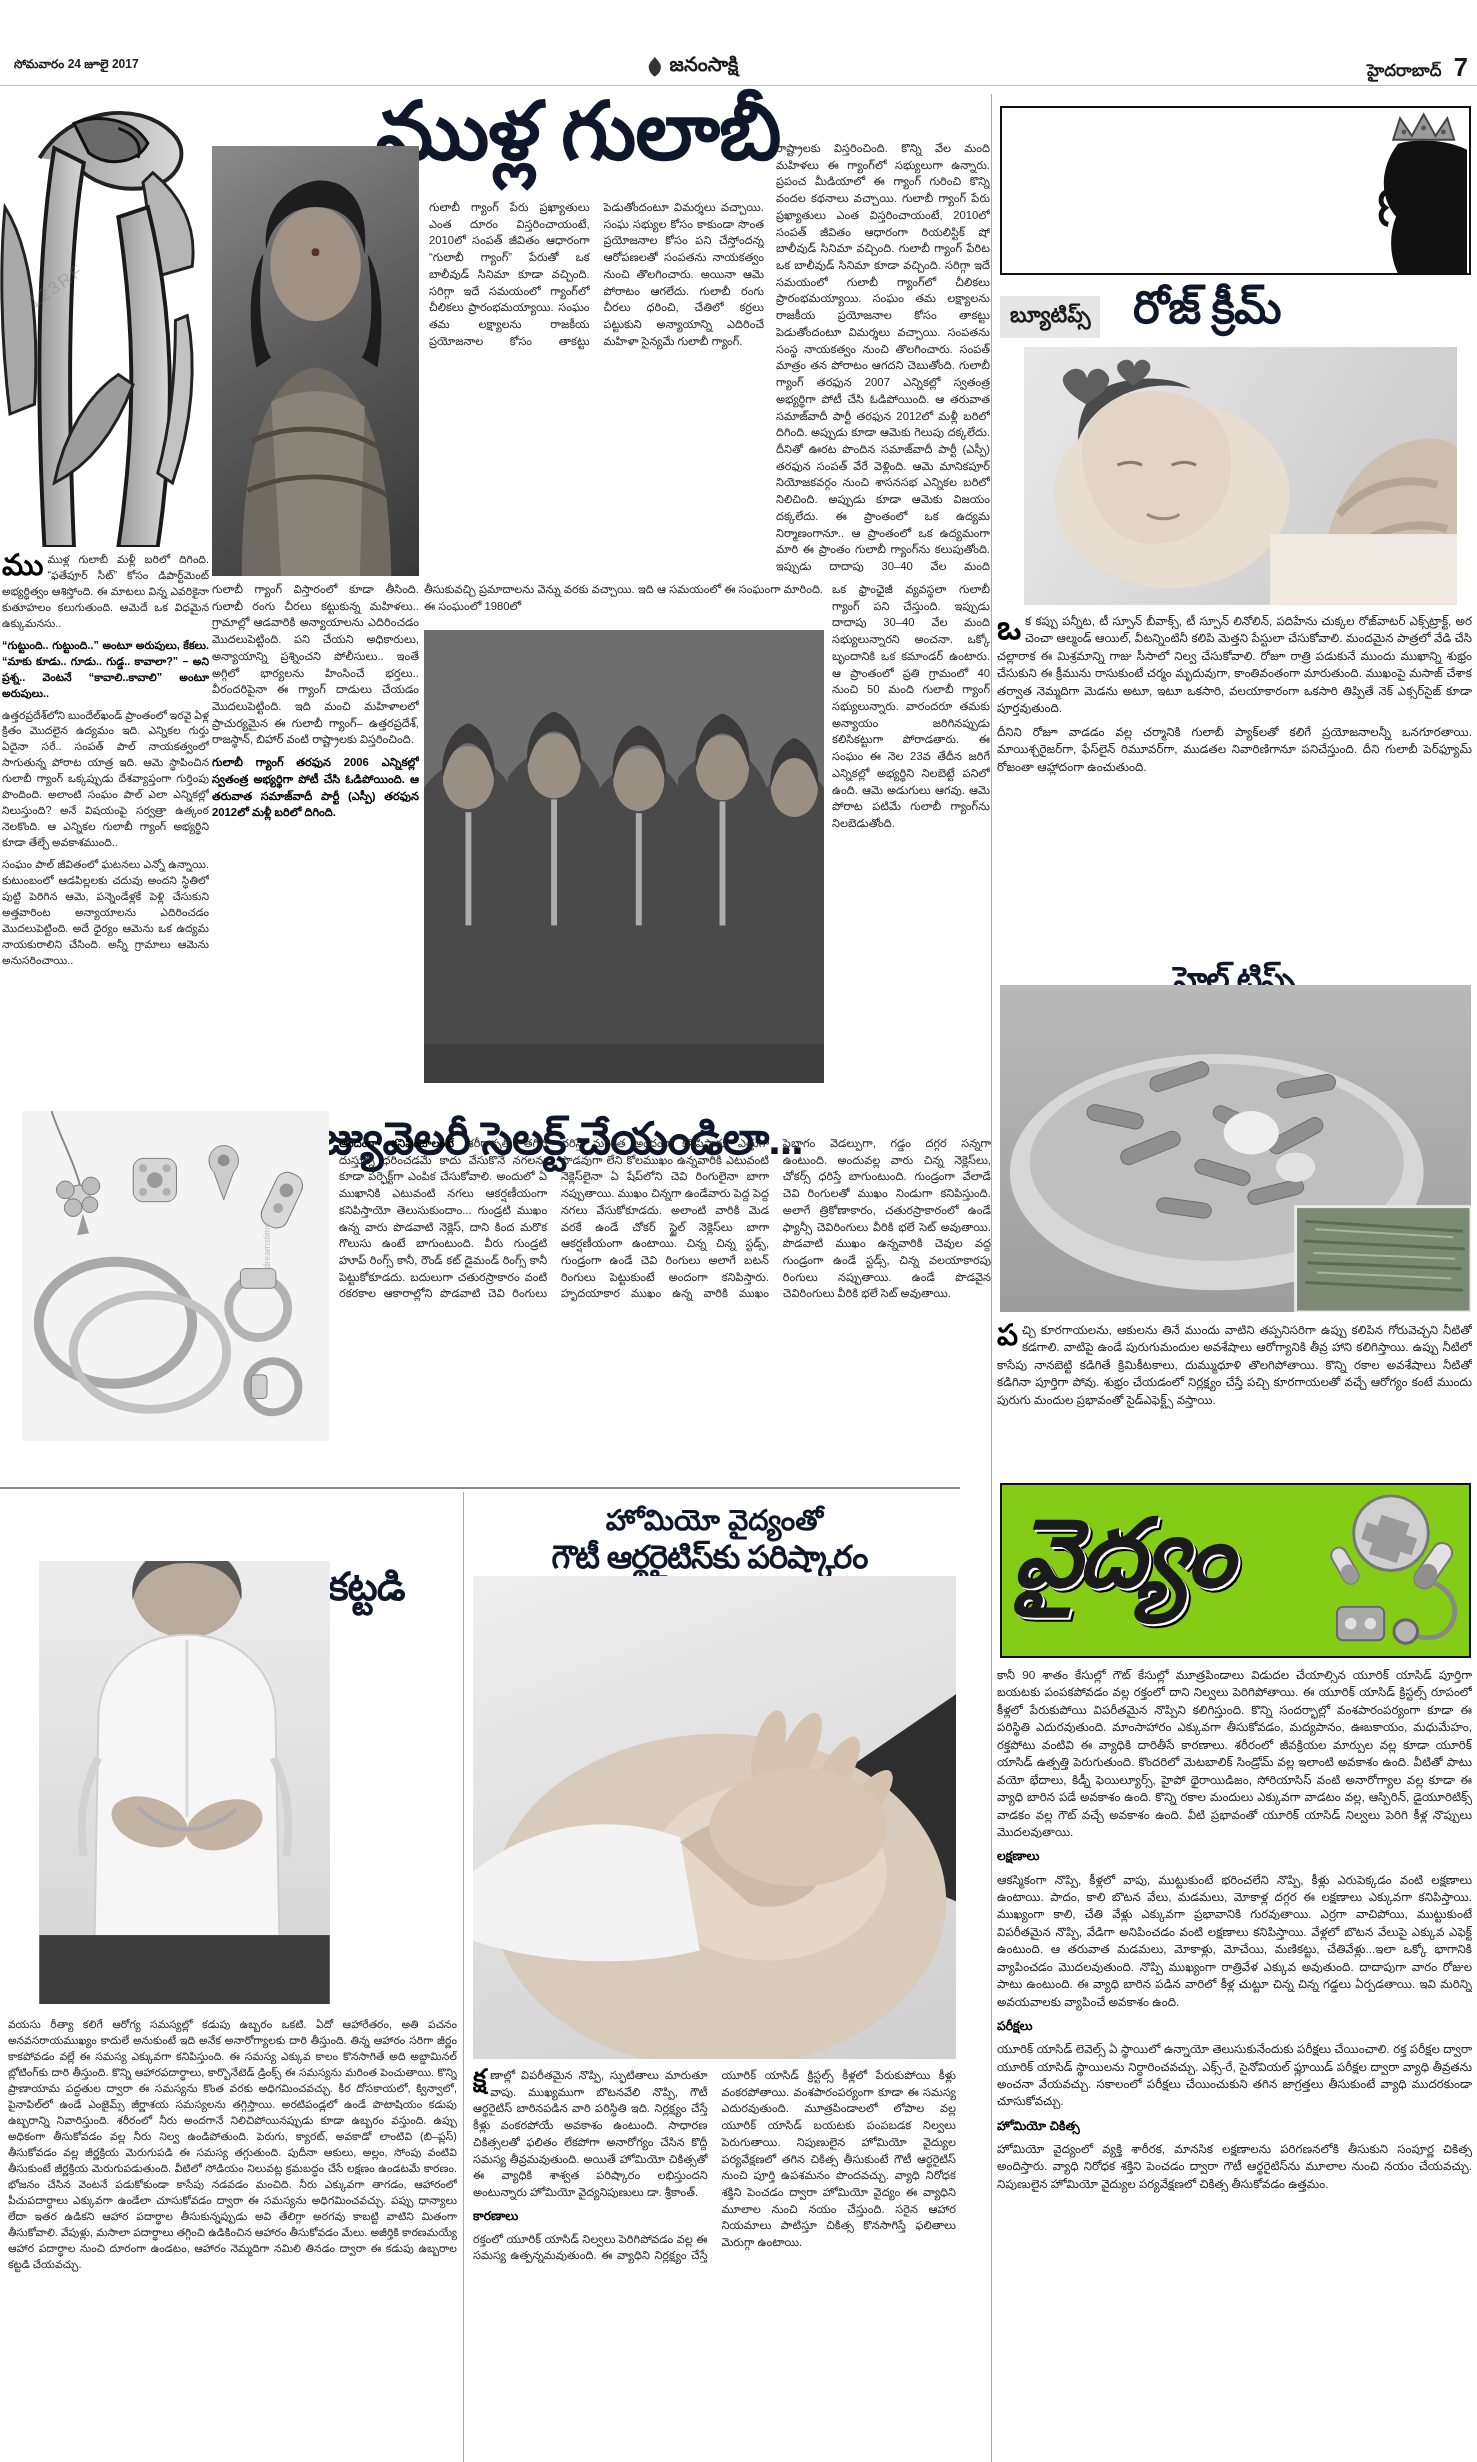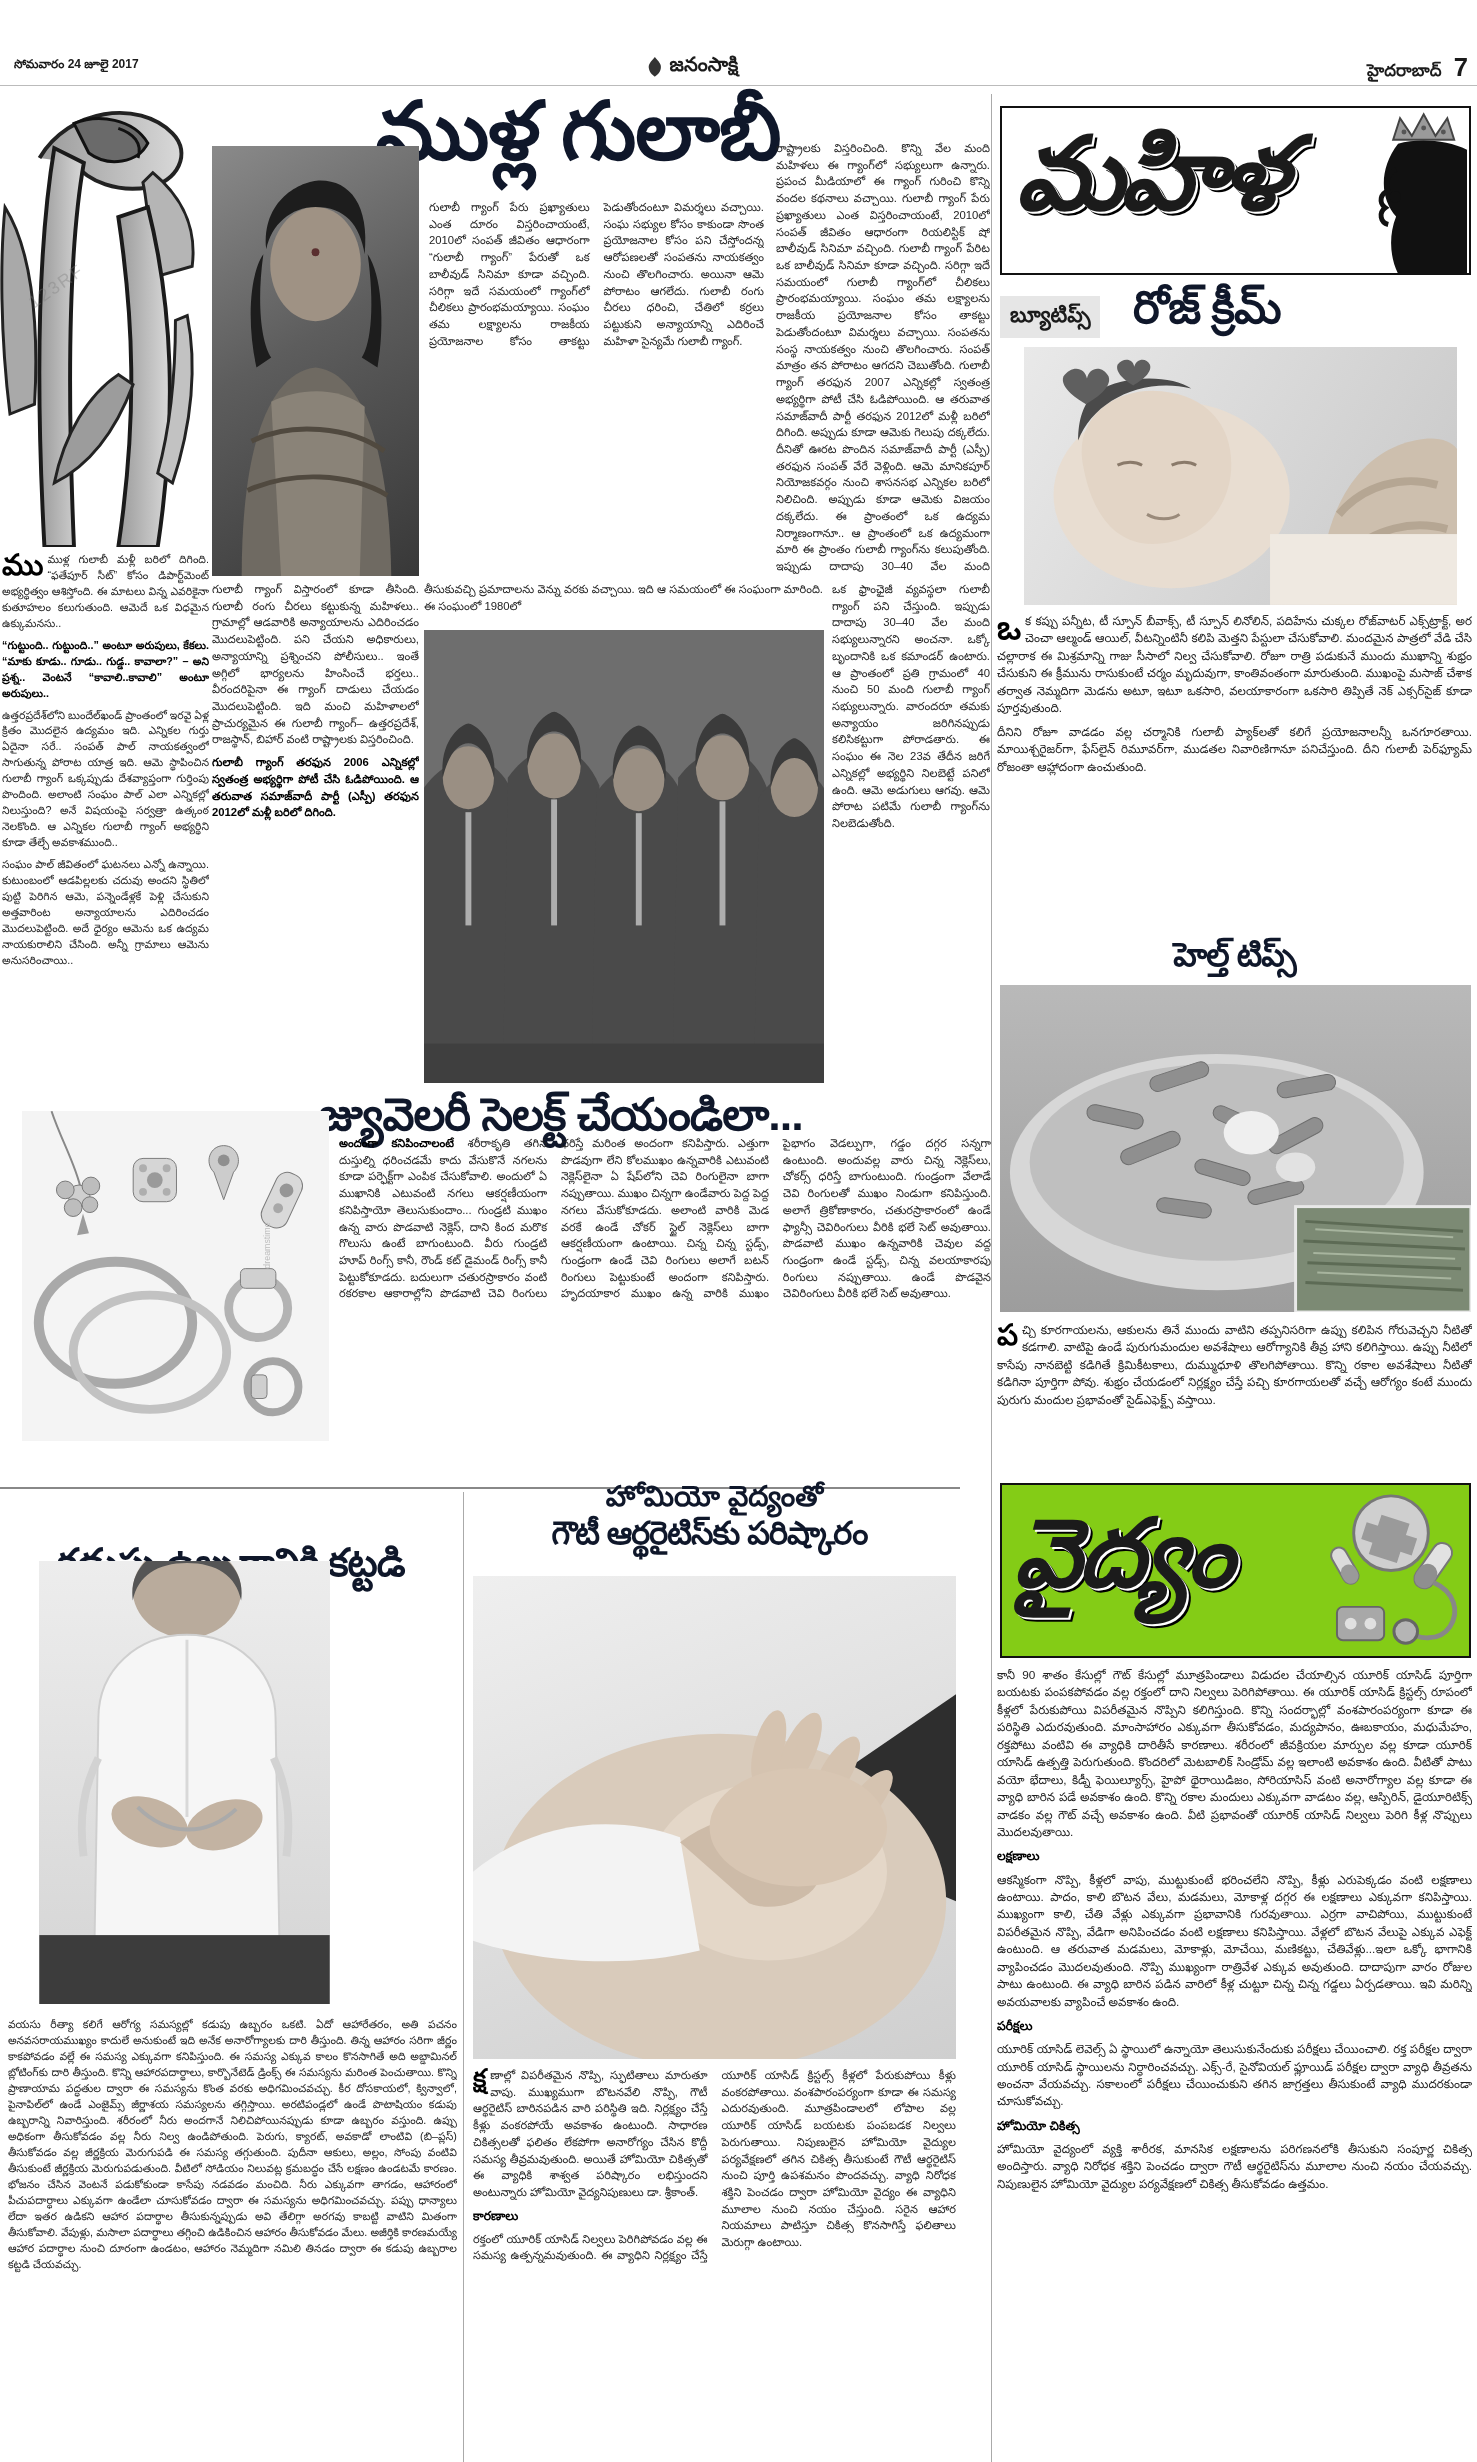--- a/index.html
+++ b/index.html
@@ -6,21 +6,21 @@
   html,body { width:1478px; height:2463px; background:#fff; font-family:"Liberation Sans","DejaVu Sans",sans-serif; color:#1b1b1b; }
   #page { position:relative; width:1478px; height:2463px; overflow:hidden; background:#fff; }
   .abs { position:absolute; }
   .body-text { font-size:11.3px; line-height:1.48; text-align:justify; color:#222; overflow:hidden; }
   .body-text p { margin-bottom:5.9px; }
   .bold { font-weight:bold; color:#000; }
   .rule-h { position:absolute; background:#bbb; height:1px; }
   .rule-v { position:absolute; background:#999; width:2px; }
   .photo { position:absolute; overflow:hidden; background:#c9c9c9; }
   .headline { font-weight:900; color:#0f172a; letter-spacing:-1px; }
-  .center { text-align:center; }
+  .center { text-align:center;margin-top:24px; }
   .dropcap { float:left; font-weight:bold; color:#000; line-height:0.9; padding-right:3.9px; }
   .cols2 { column-count:2; column-gap:13.8px; }
   .cols3 { column-count:3; column-gap:13.8px; }
   .kicker-box { background:#e6e6e6; display:inline-block; padding:5.9px 9.9px; font-weight:bold; }
   .subhead { font-weight:bold; font-size:12.3px; color:#000; margin:3.9px 0 2px 0; }
   .watermark { position:absolute; color:rgba(120,120,120,.35); font-size:17.7px; transform:rotate(-35deg); letter-spacing:2px; }
 </style>
 </head>
 <body>
 
@@ -217,21 +217,20 @@
       <ellipse cx="330" cy="255" rx="90" ry="60" fill="#d8c6b3"></ellipse>
     </svg>
   </div>
   <div class="abs body-text cols2" style="left:473px; top:2067px; width:483px; height:392px;">
     <p><span class="dropcap" style="font-size:25.6px;">క్ష</span><span>ణాల్లో విపరీతమైన నొప్పి, స్ఫుటితాలు మారుతూ వాపు. ముఖ్యముగా బొటనవేలి నొప్పి, గౌటీ ఆర్థరైటిస్ బారినపడిన వారి పరిస్థితి ఇది. నిర్లక్ష్యం చేస్తే కీళ్లు వంకరపోయే అవకాశం ఉంటుంది. సాధారణ చికిత్సలతో ఫలితం లేకపోగా అనారోగ్యం చేసిన కొద్దీ సమస్య తీవ్రమవుతుంది. అయితే హోమియో చికిత్సతో ఈ వ్యాధికి శాశ్వత పరిష్కారం లభిస్తుందని అంటున్నారు హోమియో వైద్యనిపుణులు డా. శ్రీకాంత్.</span></p>
     <p class="subhead">కారణాలు</p>
     <p>రక్తంలో యూరిక్ యాసిడ్ నిల్వలు పెరిగిపోవడం వల్ల ఈ సమస్య ఉత్పన్నమవుతుంది. ఈ వ్యాధిని నిర్లక్ష్యం చేస్తే యూరిక్ యాసిడ్ క్రిస్టల్స్ కీళ్లలో పేరుకుపోయి కీళ్లు వంకరపోతాయి. వంశపారంపర్యంగా కూడా ఈ సమస్య ఎదురవుతుంది. మూత్రపిండాలలో లోపాల వల్ల యూరిక్ యాసిడ్ బయటకు పంపబడక నిల్వలు పెరుగుతాయి. నిపుణులైన హోమియో వైద్యుల పర్యవేక్షణలో తగిన చికిత్స తీసుకుంటే గౌటీ ఆర్థరైటిస్ నుంచి పూర్తి ఉపశమనం పొందవచ్చు. వ్యాధి నిరోధక శక్తిని పెంచడం ద్వారా హోమియో వైద్యం ఈ వ్యాధిని మూలాల నుంచి నయం చేస్తుంది. సరైన ఆహార నియమాలు పాటిస్తూ చికిత్స కొనసాగిస్తే ఫలితాలు మెరుగ్గా ఉంటాయి.</p>
   </div>
 
   <div class="abs" style="left:1000px; top:106px; width:471px; height:169px; border:2px solid #111; background:#fff; overflow:hidden;">
-    <div style="position:absolute; left:13.8px; top:7.9px; font-size:102px; font-weight:900; font-style:italic; letter-spacing:-3.9px; text-shadow:2px 2px 0 #fff,3.9px 3.9px 0 #000;">మహిళ</div>
     <svg style="position:absolute; right:2px; top:2px;" width="128" height="164" viewBox="0 0 130 166">
       <path d="M55 30 L62 8 L74 26 L86 4 L98 26 L110 8 L117 30 Z" fill="#9a9a9a" stroke="#444" stroke-width="2"></path>
       <circle cx="66" cy="22" r="2.5" fill="#555"></circle>
         <circle cx="86" cy="18" r="2.5" fill="#555"></circle>
         <circle cx="106" cy="22" r="2.5" fill="#555"></circle>
       <path d="M60 34 C40 60 42 90 58 108 C50 128 52 150 60 166 L130 166 L130 40 C110 30 80 28 60 34 Z" fill="#111"></path>
       <path d="M58 60 C50 64 46 74 50 82 C42 84 40 94 47 99 C40 104 42 114 50 116" fill="none" stroke="#111" stroke-width="5"></path>
       <path d="M62 56 C70 48 84 46 92 52" fill="none" stroke="#fff" stroke-width="0"></path>
       <circle cx="57" cy="88" r="6" fill="#111"></circle>
     </svg>

